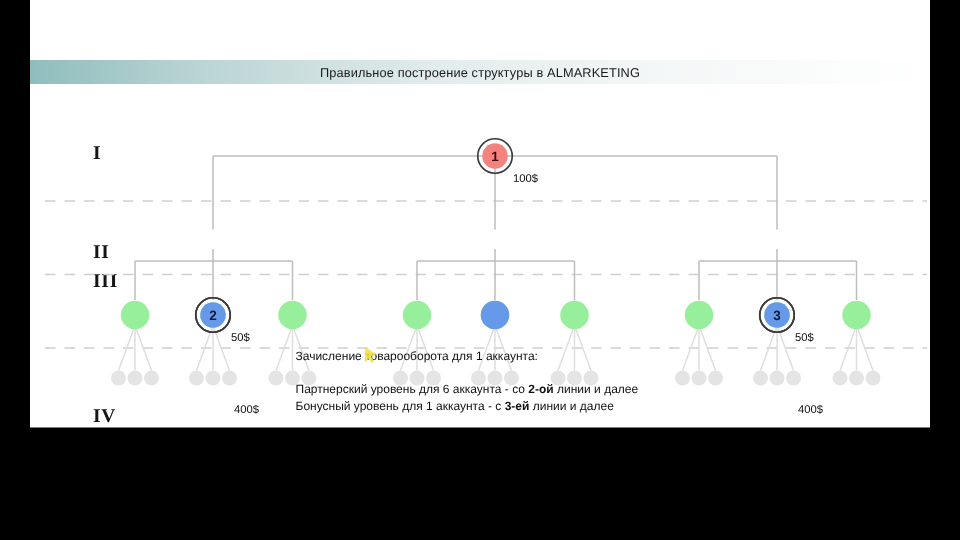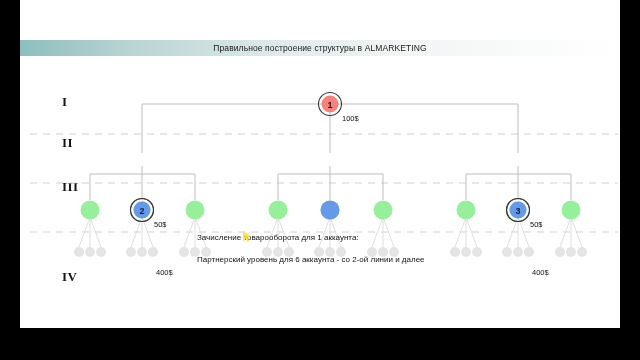--- a/index.html
+++ b/index.html
@@ -18,21 +18,21 @@
   .letterbox {
     position: absolute; top: 0; bottom: 0; width: 20px;
     background: #000; z-index: 40;
   }
   .letterbox.left  { left: 0; }
   .letterbox.right { right: 0; }
 
   
   #slide {
     position: absolute;
-    left: 20px; top: 0; width: 600px; height: 328px;
+    left: 20px; top: 0; width: 600px; height: 285px;
     background: #ffffff;
   }
 
   
   #header-band {
     position: absolute;
     left: 0; top: 40px; width: 600px; height: 16px;
     background: linear-gradient(to right, #8fbdbd 0%, #b9d3d3 18%, #e2ecec 45%, #f4f7f7 70%, #ffffff 100%);
   }
   #header-title {
@@ -85,21 +85,21 @@
   
   #footer-text {
     position: absolute;
     left: 177px; top: 232px; width: 405px;
     font-size: 8px;
     color: #111;
     line-height: 11px;
   }
   #footer-text .ft-head { margin-bottom: 11px; position: relative; display: inline-block; }
   #footer-text .ft-line { white-space: nowrap; }
-  #footer-text b { font-weight: 400; }
+  #footer-text b { font-weight: 700; }
   .cursor-highlight {
     position: absolute;
     left: 46px; top: -1px;
     width: 8px; height: 11px;
     background: #f2e23a;
     opacity: 0.85;
     clip-path: polygon(0 0, 0 100%, 35% 72%, 58% 100%, 78% 88%, 55% 60%, 100% 48%);
     pointer-events: none;
   }
 </style>
@@ -110,21 +110,21 @@
 
   <div class="letterbox left"></div>
   <div class="letterbox right"></div>
 
   <div id="slide">
 
     <div id="header-band"></div>
     <div id="header-title">Правильное построение структуры в ALMARKETING</div>
 
     <div class="level-label" style="left:42px; top:94px;">I</div>
-    <div class="level-label" style="left:42px; top:135px;">II</div>
+    <div class="level-label" style="left:42px; top:160px;">II</div>
     <div class="level-label" style="left:42px; top:179px;">III</div>
     <div class="level-label" style="left:42px; top:240px;margin-top:29px;">IV</div>
 
     <div id="diagram">
       <svg class="tree" viewBox="0 0 600 220">
 
         <g stroke="#cfcfcf" stroke-width="1" stroke-dasharray="7 6">
           <line x1="10" y1="78" x2="598" y2="78"></line>
           <line x1="10" y1="127" x2="598" y2="127"></line>
           <line x1="10" y1="176" x2="598" y2="176"></line>
@@ -257,16 +257,19 @@
     </div>
 
     <div id="footer-text">
       <div class="ft-head">
         <span>Зачисление товарооборота для 1 аккаунта:</span>
         <span class="cursor-highlight"></span>
       </div>
       <div class="ft-line">
         <span>Партнерский уровень для 6 аккаунта  -  со </span><b>2-ой</b><span> линии и далее</span>
       </div>
+      <div class="ft-line">
+        <span>Бонусный уровень для 1 аккаунта  -  с </span><b>3-ей</b><span> линии и далее</span>
+      </div>
     </div>
 
   </div>
 </div>
 
 </body></html>

